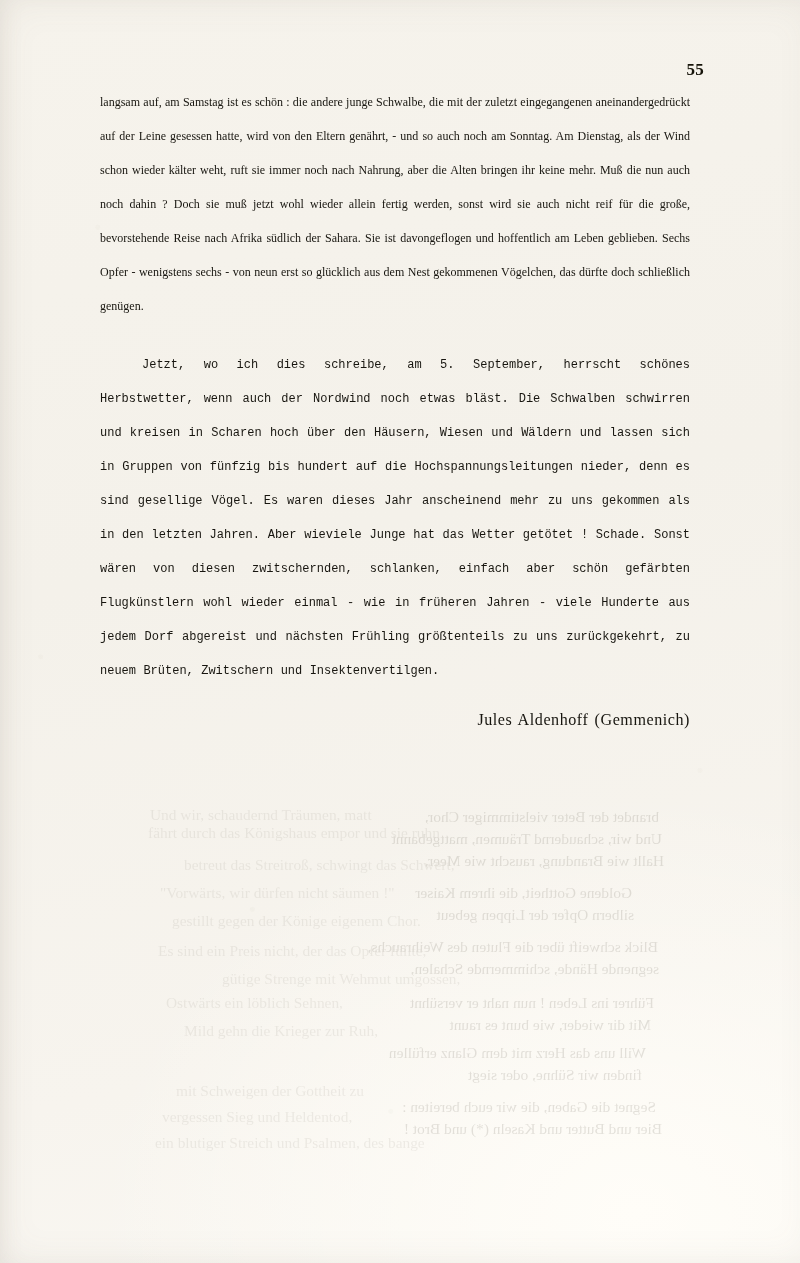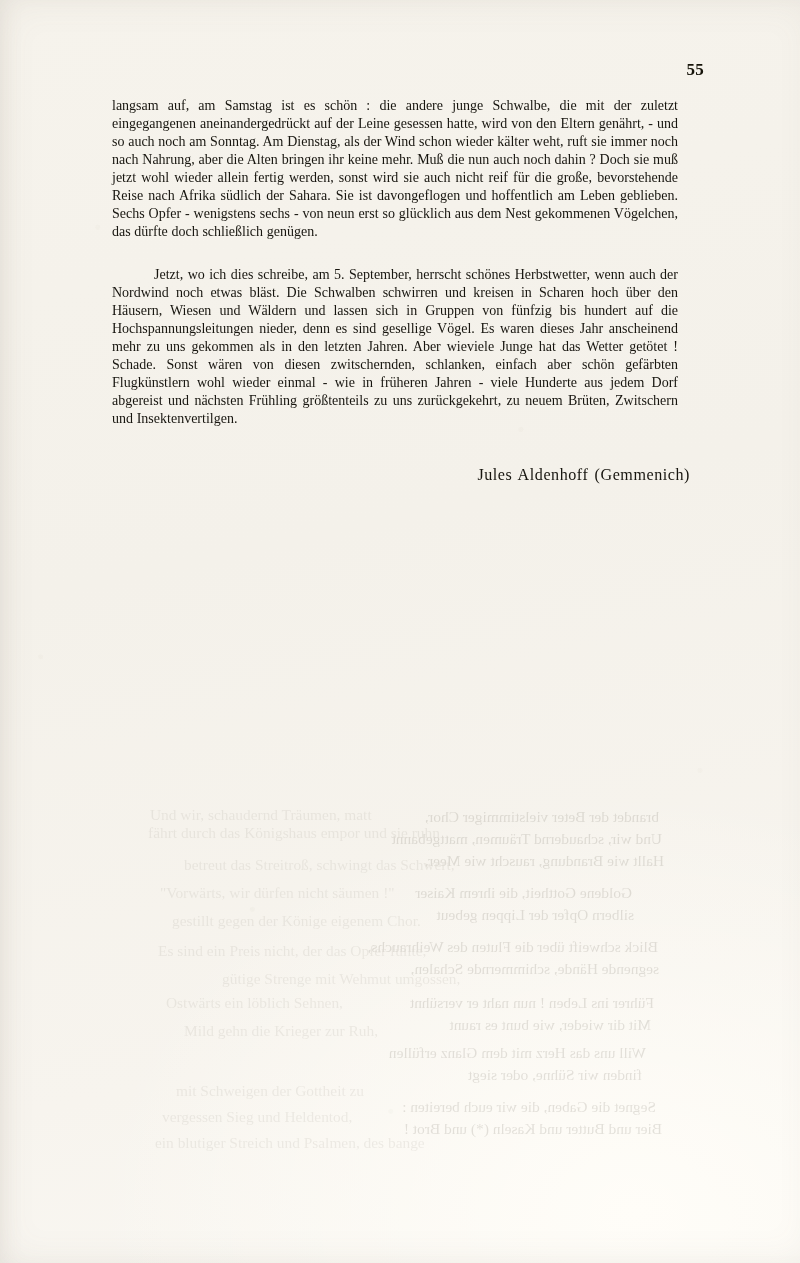--- a/index.html
+++ b/index.html
@@ -57,33 +57,33 @@
   }
 
   
   .textblock {
     position: absolute;
     left: 100px;
     top: 85px;
     width: 590px;
   }
   .para {
-    margin: 12px;
-    font-size: 14px;
-    line-height: 18px;
+    margin: 0;
+    font-size: 12px;
+    line-height: 34px;
     text-align: justify;
     text-align-last: left;
     word-spacing: .2px;
     color: #17150f;
   }
-  .para + .para { margin-top: 25px; }
+  .para + .para { margin-top: 25px; font-family: Liberation Mono, monospace; }
   .para.indent { text-indent: 42px; }
 
   .signature {
-    margin: 34px 0 0 0;
+    margin: 19px 0 0 0;
     font-size: 16.1px;
     line-height: 26.2px;
     text-align: right;
     letter-spacing: .55px;
     word-spacing: 1.6px;
     color: #17150f;
   }
 
   
   .bleed-layer {

